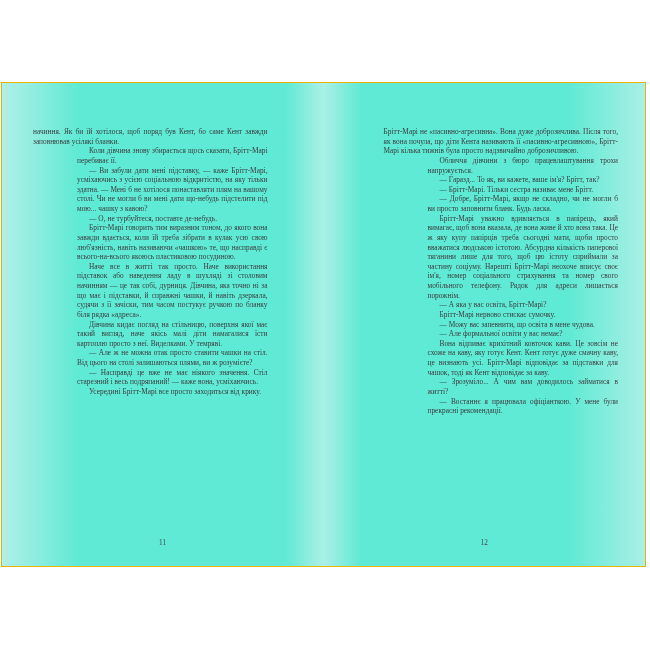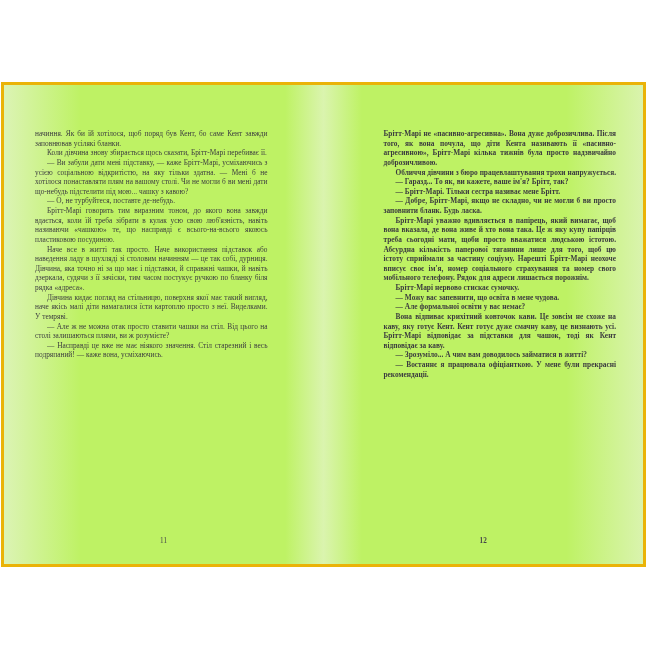--- a/index.html
+++ b/index.html
@@ -21,22 +21,22 @@
     background: #ffffff;
   }
 
   
   #spread {
     position: absolute;
     left: 1px;
     top: 82px;
     width: 645px;
     height: 485px;
-    background: #bef264;
-    border: 3px solid #eab308;
+    background: #5eead4;
+    border: 1px solid #eab308;
     box-sizing: border-box;
     display: flex;
     flex-direction: row;
     align-items: center;
   }
 
   
   #spread::before {
     content: "";
     position: absolute;
@@ -54,39 +54,39 @@
   }
 
   .page {
     position: relative;
     flex: 1 1 50%;
     height: 100%;
     box-sizing: border-box;
   }
 
   .page-left  { padding: 44px 56px 0 31px; }
-  .page-right { padding: 44px 27px 0 60px; font-weight: bold; }
+  .page-right { padding: 44px 27px 0 60px; }
 
   .textblock {
     width: 100%;
   }
 
   .textblock p {
     margin: 0;
     text-align: justify;
     text-justify: inter-word;
     font-size: 7.35px;
     line-height: 9.62px;
     color: #3b3b3f;
     letter-spacing: 0.01px;
     word-spacing: 0.12px;
     hyphens: manual;
     -webkit-hyphens: manual;
   }
-  .textblock p.indent { text-indent: 12px; }
+  .textblock p.indent { text-indent: 12px; margin-left: 44px; }
   .textblock p.cont   { text-indent: 0; }
 
   .folio {
     position: absolute;
     bottom: 19px;
     left: 0;
     width: 100%;
     text-align: center;
     font-size: 7.2px;
     color: #45454a;
@@ -106,32 +106,34 @@
       <div class="textblock">
           <p class="cont">начиння. Як би їй хотілося, щоб поряд був Кент, бо саме Кент завжди заповнював усілякі бланки.</p>
           <p class="indent">Коли дівчина знову збирається щось сказати, Брітт-Марі перебиває її.</p>
           <p class="indent">— Ви забули дати мені підставку, — каже Брітт-Марі, усміхаючись з усією соціальною відкритістю, на яку тільки здатна. — Мені б не хотілося понаставляти плям на вашому столі. Чи не могли б ви мені дати що-небудь підстелити під мою... чашку з кавою?</p>
           <p class="indent">— О, не турбуйтеся, поставте де-небудь.</p>
           <p class="indent">Брітт-Марі говорить тим виразним тоном, до якого вона завжди вдається, коли їй треба зібрати в кулак усю свою люб'язність, навіть називаючи «чашкою» те, що насправді є всього-на-всього якоюсь пластиковою посудиною.</p>
           <p class="indent">Наче все в житті так просто. Наче використання підставок або наведення ладу в шухляді зі столовим начинням — це так собі, дурниця. Дівчина, яка точно ні за що має і підставки, й справжні чашки, й навіть дзеркала, судячи з її зачіски, тим часом постукує ручкою по бланку біля рядка «адреса».</p>
           <p class="indent">Дівчина кидає погляд на стільницю, поверхня якої має такий вигляд, наче якісь малі діти намагалися їсти картоплю просто з неї. Виделками. У темряві.</p>
           <p class="indent">— Але ж не можна отак просто ставити чашки на стіл. Від цього на столі залишаються плями, ви ж розумієте?</p>
           <p class="indent">— Насправді це вже не має ніякого значення. Стіл старезний і весь подряпаний! — каже вона, усміхаючись.</p>
+          <p class="indent">Усередині Брітт-Марі все просто заходиться від крику.</p>
         </div>
       <div class="folio">11</div>
     </div>
 
     <div class="page page-right">
       <div class="textblock">
           <p class="cont">Брітт-Марі не «пасивно-агресивна». Вона дуже доброзичлива. Після того, як вона почула, що діти Кента називають її «пасивно-агресивною», Брітт-Марі кілька тижнів була просто надзвичайно доброзичливою.</p>
           <p class="indent">Обличчя дівчини з бюро працевлаштування трохи напружується.</p>
           <p class="indent">— Гаразд... То як, ви кажете, ваше ім'я? Брітт, так?</p>
           <p class="indent">— Брітт-Марі. Тільки сестра називає мене Брітт.</p>
           <p class="indent">— Добре, Брітт-Марі, якщо не складно, чи не могли б ви просто заповнити бланк. Будь ласка.</p>
           <p class="indent">Брітт-Марі уважно вдивляється в папірець, який вимагає, щоб вона вказала, де вона живе й хто вона така. Це ж яку купу папірців треба сьогодні мати, щоби просто вважатися людською істотою. Абсурдна кількість паперової тяганини лише для того, щоб цю істоту сприймали за частину соціуму. Нарешті Брітт-Марі неохоче вписує своє ім'я, номер соціального страхування та номер свого мобільного телефону. Рядок для адреси лишається порожнім.</p>
+          <p class="indent">— А яка у вас освіта, Брітт-Марі?</p>
           <p class="indent">Брітт-Марі нервово стискає сумочку.</p>
           <p class="indent">— Можу вас запевнити, що освіта в мене чудова.</p>
           <p class="indent">— Але формальної освіти у вас немає?</p>
           <p class="indent">Вона відпиває крихітний ковточок кави. Це зовсім не схоже на каву, яку готує Кент. Кент готує дуже смачну каву, це визнають усі. Брітт-Марі відповідає за підставки для чашок, тоді як Кент відповідає за каву.</p>
           <p class="indent">— Зрозуміло... А чим вам доводилось займатися в житті?</p>
           <p class="indent">— Востаннє я працювала офіціанткою. У мене були прекрасні рекомендації.</p>
         </div>
       <div class="folio">12</div>
     </div>
 

